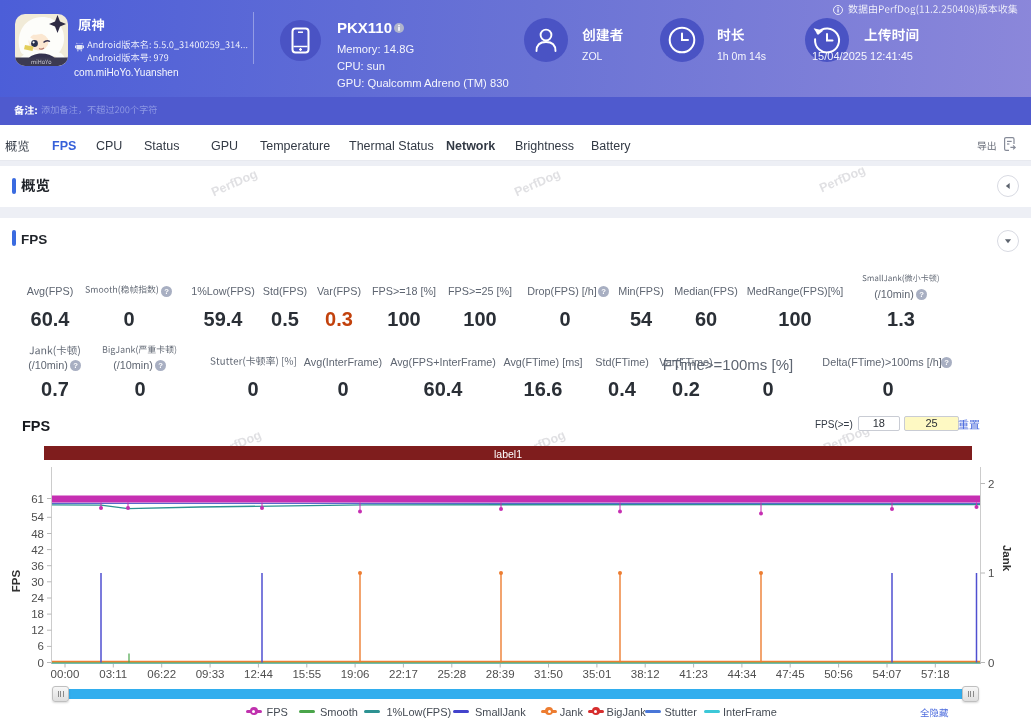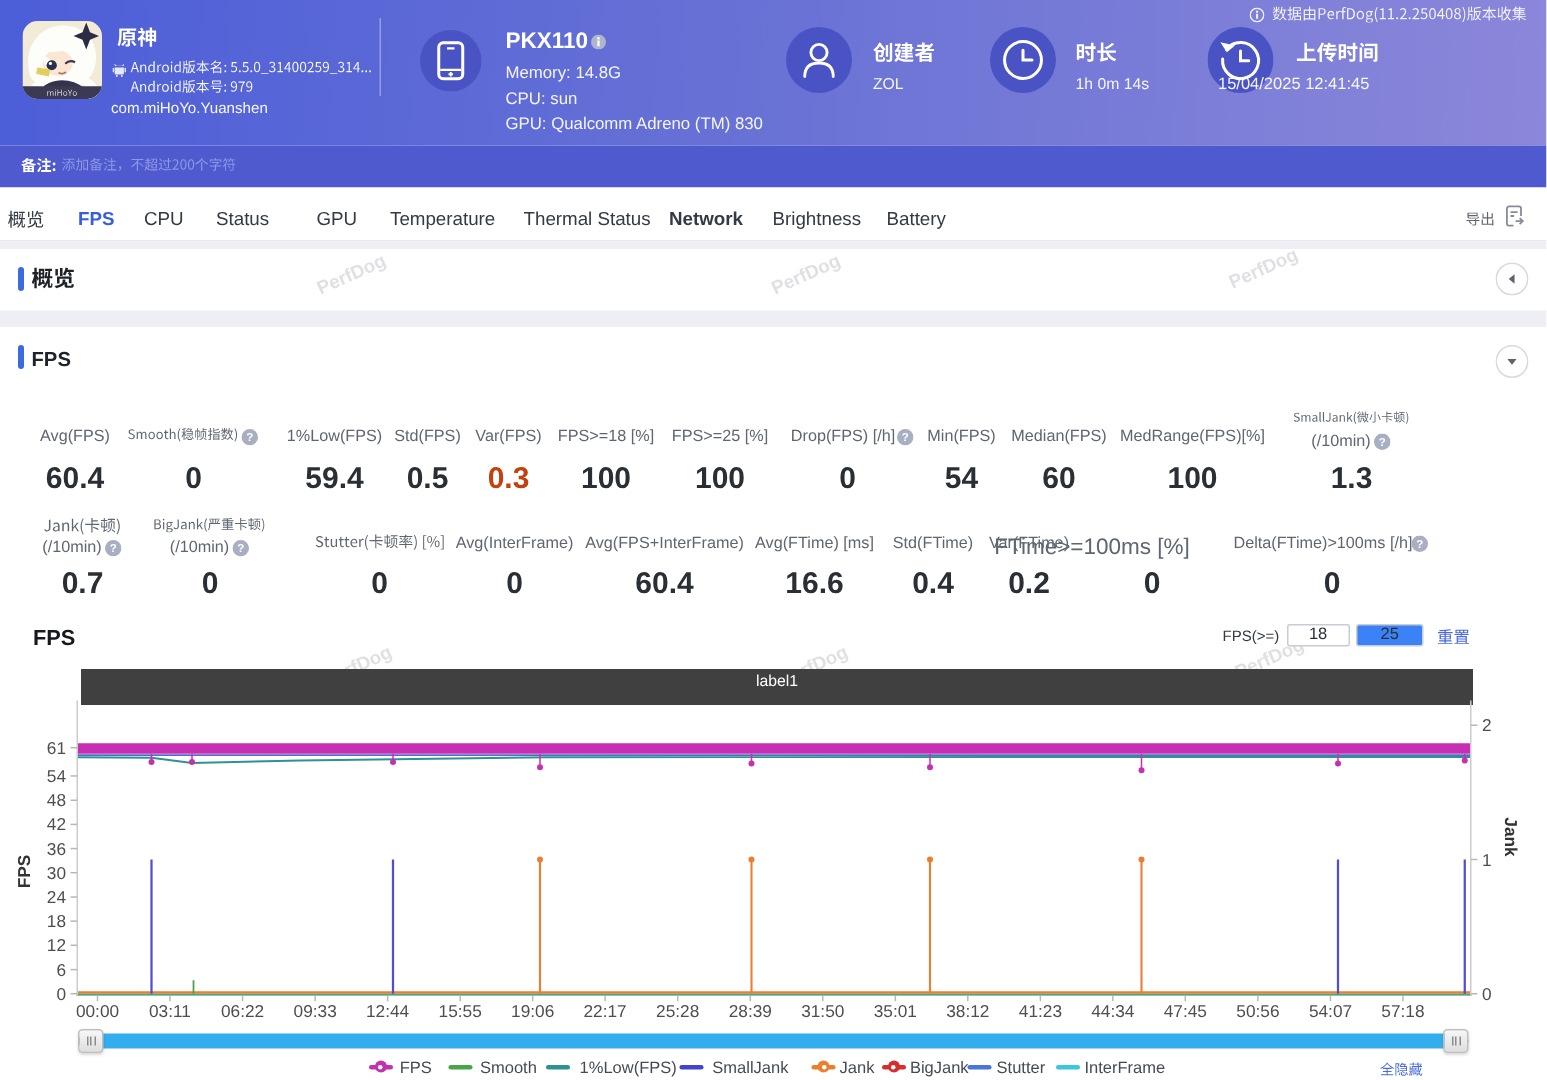--- a/index.html
+++ b/index.html
@@ -238,25 +238,25 @@
 <div class="abs" style="left:768.0px;top:379.0px;font-size:20px;font-weight:bold;color:#2a2f36;white-space:nowrap;transform:translateX(-50%);line-height:1">0</div>
 <div class="abs" style="left:882.0px;top:355.5px;font-size:10.8px;color:#5f6672;white-space:nowrap;transform:translateX(-50%)">Delta(FTime)&gt;100ms [/h]</div>
 <svg class="abs" style="left:941.0px;top:356.5px" width="11" height="11" viewBox="0 0 12 12">
     <circle cx="6" cy="6" r="6" fill="#a8afc2"></circle>
     <text x="6" y="8.9" font-size="8.4" font-weight="bold" fill="#fff" text-anchor="middle" font-family="Liberation Sans">?</text>
   </svg>
 <div class="abs" style="left:888.0px;top:379.0px;font-size:20px;font-weight:bold;color:#2a2f36;white-space:nowrap;transform:translateX(-50%);line-height:1">0</div>
 <div class="abs" style="left:22px;top:418.5px;font-size:14.5px;font-weight:bold;color:#15181d;line-height:1">FPS</div>
 <div class="abs" style="left:815px;top:419.5px;font-size:10px;color:#333a45;line-height:1">FPS(&gt;=)</div>
 <div class="abs" style="left:858px;top:415.5px;width:41.5px;height:15.5px;border:1px solid #c9ccd4;border-radius:2px;background:#fff;font-size:11px;color:#2a2f36;text-align:center;line-height:13.5px">18</div>
-<div class="abs" style="left:904px;top:415.5px;width:45px;height:15.5px;border:1px solid #c9ccd4;border-radius:2px;background:#3b82f6;font-size:11px;color:#2a2f36;text-align:center;line-height:13.5px">25</div>
+<div class="abs" style="left:904px;top:415.5px;width:55px;height:15.5px;border:1px solid #c9ccd4;border-radius:2px;background:#fef9c3;font-size:11px;color:#2a2f36;text-align:center;line-height:13.5px">25</div>
 <svg style="position:absolute;left:957.5px;top:418.5px;" width="22.0" height="12.8" viewBox="0 -9.7 22.0 12.8">
     <path d="M1.7 -5.9V-2.5H5V-1.8H1.4V-1.1H5V-0.1H0.6V0.5H10.4V-0.1H5.9V-1.1H9.7V-1.8H5.9V-2.5H9.3V-5.9H5.9V-6.6H10.4V-7.3H5.9V-8.1C7.2 -8.2 8.4 -8.4 9.3 -8.5L8.9 -9.2C7.1 -8.9 4 -8.7 1.5 -8.6C1.5 -8.4 1.6 -8.1 1.6 -7.9C2.7 -8 3.9 -8 5 -8.1V-7.3H0.6V-6.6H5V-5.9ZM2.6 -4H5V-3.1H2.6ZM5.9 -4H8.5V-3.1H5.9ZM2.6 -5.3H5V-4.5H2.6ZM5.9 -5.3H8.5V-4.5H5.9Z M18.2 -8.2H20V-7.2H18.2ZM15.6 -8.2H17.4V-7.2H15.6ZM13.1 -8.2H14.8V-7.2H13.1ZM13.1 -4.7V-0.1H11.6V0.5H21.4V-0.1H19.9V-4.7H16.4L16.6 -5.3H21.1V-6H16.7L16.8 -6.6H20.8V-8.8H12.3V-6.6H16L15.9 -6H11.7V-5.3H15.8L15.7 -4.7ZM13.9 -0.1V-0.7H19.1V-0.1ZM13.9 -3H19.1V-2.4H13.9ZM13.9 -3.5V-4.1H19.1V-3.5ZM13.9 -1.9H19.1V-1.2H13.9Z" fill="#4a6add"></path>
   </svg>
-<div class="abs" style="left:54px;top:446px;width:928px;height:24px;background:#404040;color:#fff;font-size:10.5px;text-align:center;line-height:17px">label1</div>
+<div class="abs" style="left:44px;top:446px;width:928px;height:14px;background:#7f1d1d;color:#fff;font-size:10.5px;text-align:center;line-height:17px">label1</div>
 <svg class="abs" style="left:0;top:440px" width="1031" height="280" viewBox="0 0 1031 280" font-family="Liberation Sans, sans-serif">
     <line x1="51.5" y1="27" x2="51.5" y2="224" stroke="#ccc" stroke-width="1"></line>
     <line x1="980.5" y1="27" x2="980.5" y2="224" stroke="#ccc" stroke-width="1"></line>
     <line x1="51" y1="223.5" x2="981" y2="223.5" stroke="#b8b8b8" stroke-width="1"></line>
     <line x1="47" y1="222.5" x2="51.5" y2="222.5" stroke="#b8b8b8"></line>
     <text x="44" y="226.5" font-size="11.5" fill="#4e4e4e" text-anchor="end">0</text>
     <line x1="47" y1="206.4" x2="51.5" y2="206.4" stroke="#b8b8b8"></line>
     <text x="44" y="210.4" font-size="11.5" fill="#4e4e4e" text-anchor="end">6</text>
     <line x1="47" y1="190.2" x2="51.5" y2="190.2" stroke="#b8b8b8"></line>
     <text x="44" y="194.2" font-size="11.5" fill="#4e4e4e" text-anchor="end">12</text>

